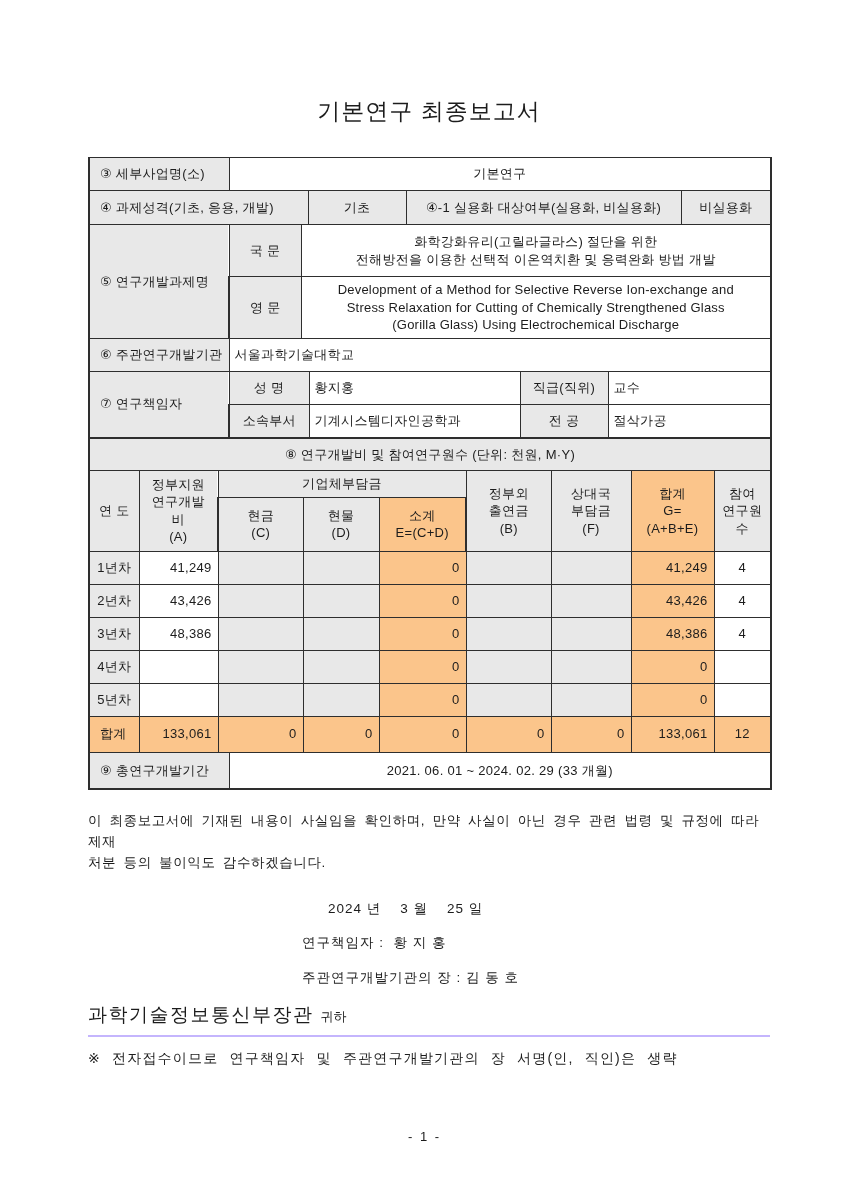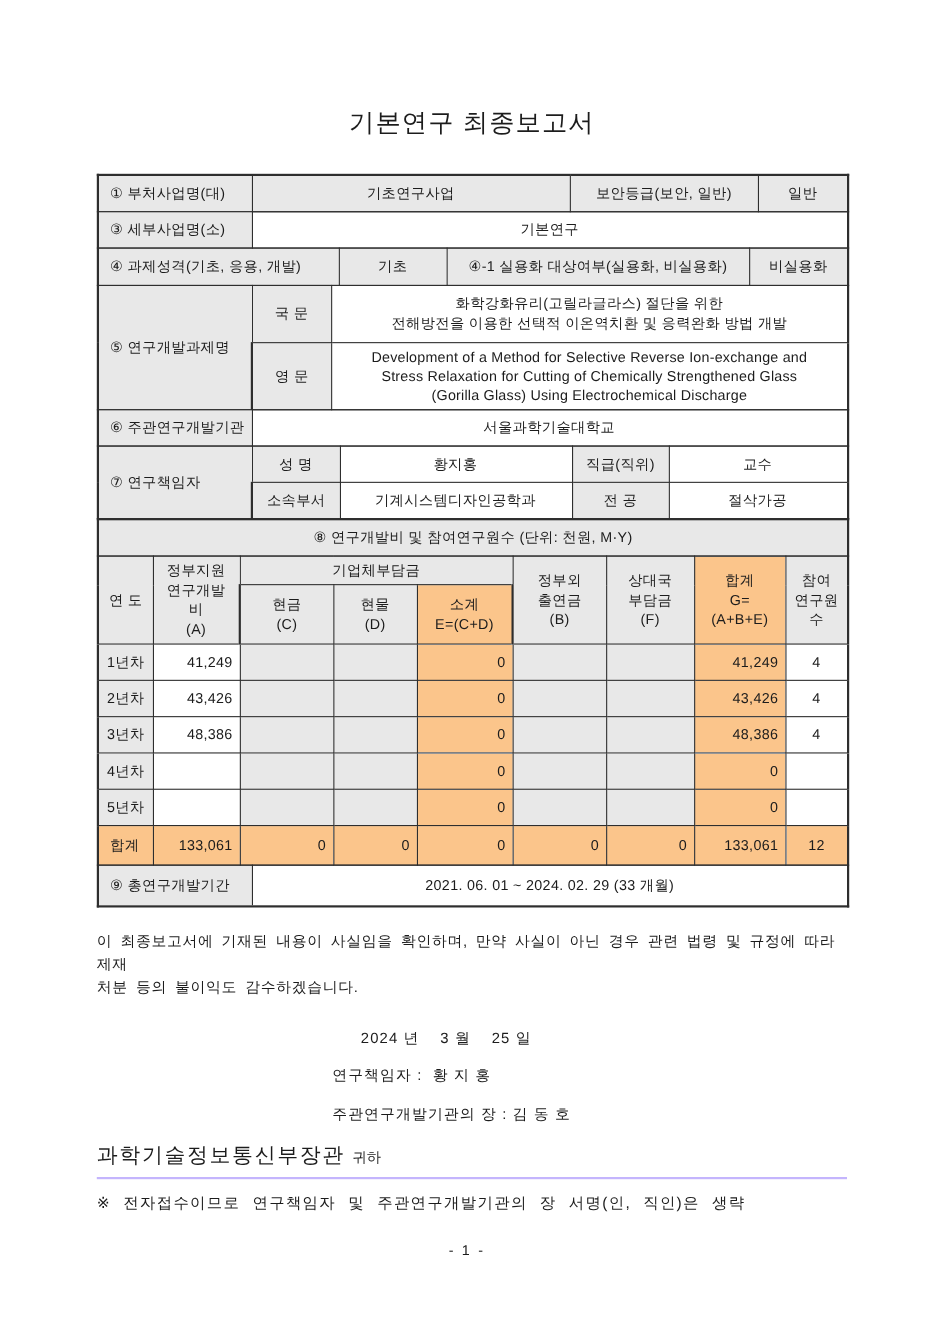--- a/index.html
+++ b/index.html
@@ -37,21 +37,21 @@
   }
   .outer-top td { border-top-width:2px; }
   .outer-bottom td { border-bottom-width:2px; }
   table td:first-child { border-left-width:2px; }
   table td:last-child { border-right-width:2px; }
   .sec-top td { border-top-width:2px; }
   .gray { background:#e8e8e8; }
   .orange { background:#fbc58b; }
   .lbl { text-align:left; padding-left:10px; }
   .ctr { text-align:center; }
-  .left { text-align:center; padding-left:5px; }
+  .left { text-align:left; padding-left:5px; }
   .num { text-align:right; padding-right:6px; }
   .pre { white-space:pre-line; }
   .h33 { height:33px; }
   .h34 { height:34px; }
   .h36 { height:36px; }
   .h37 { height:37px; }
   .h52 { height:52px; }
   .h26 { height:26px; }
   .h54 { height:54px; }
   .eng { font-size:13px; letter-spacing:0.2px; }
@@ -101,26 +101,20 @@
   <div class="doc">
 
     <table>
       <colgroup>
           <col style="width:140px">
           <col style="width:289px">
           <col style="width:171px">
           <col style="width:82px">
         </colgroup>
       <tbody>
-          <tr class="h33 outer-top">
-        <td class="gray lbl">① 부처사업명(대)</td>
-        <td class="gray ctr">기초연구사업</td>
-        <td class="gray ctr">보안등급(보안, 일반)</td>
-        <td class="gray ctr">일반</td>
-      </tr>
     </tbody>
       </table>
 
     <table>
       <colgroup>
           <col style="width:140px">
           <col style="width:542px">
         </colgroup>
       <tbody>
           <tr class="h33">

